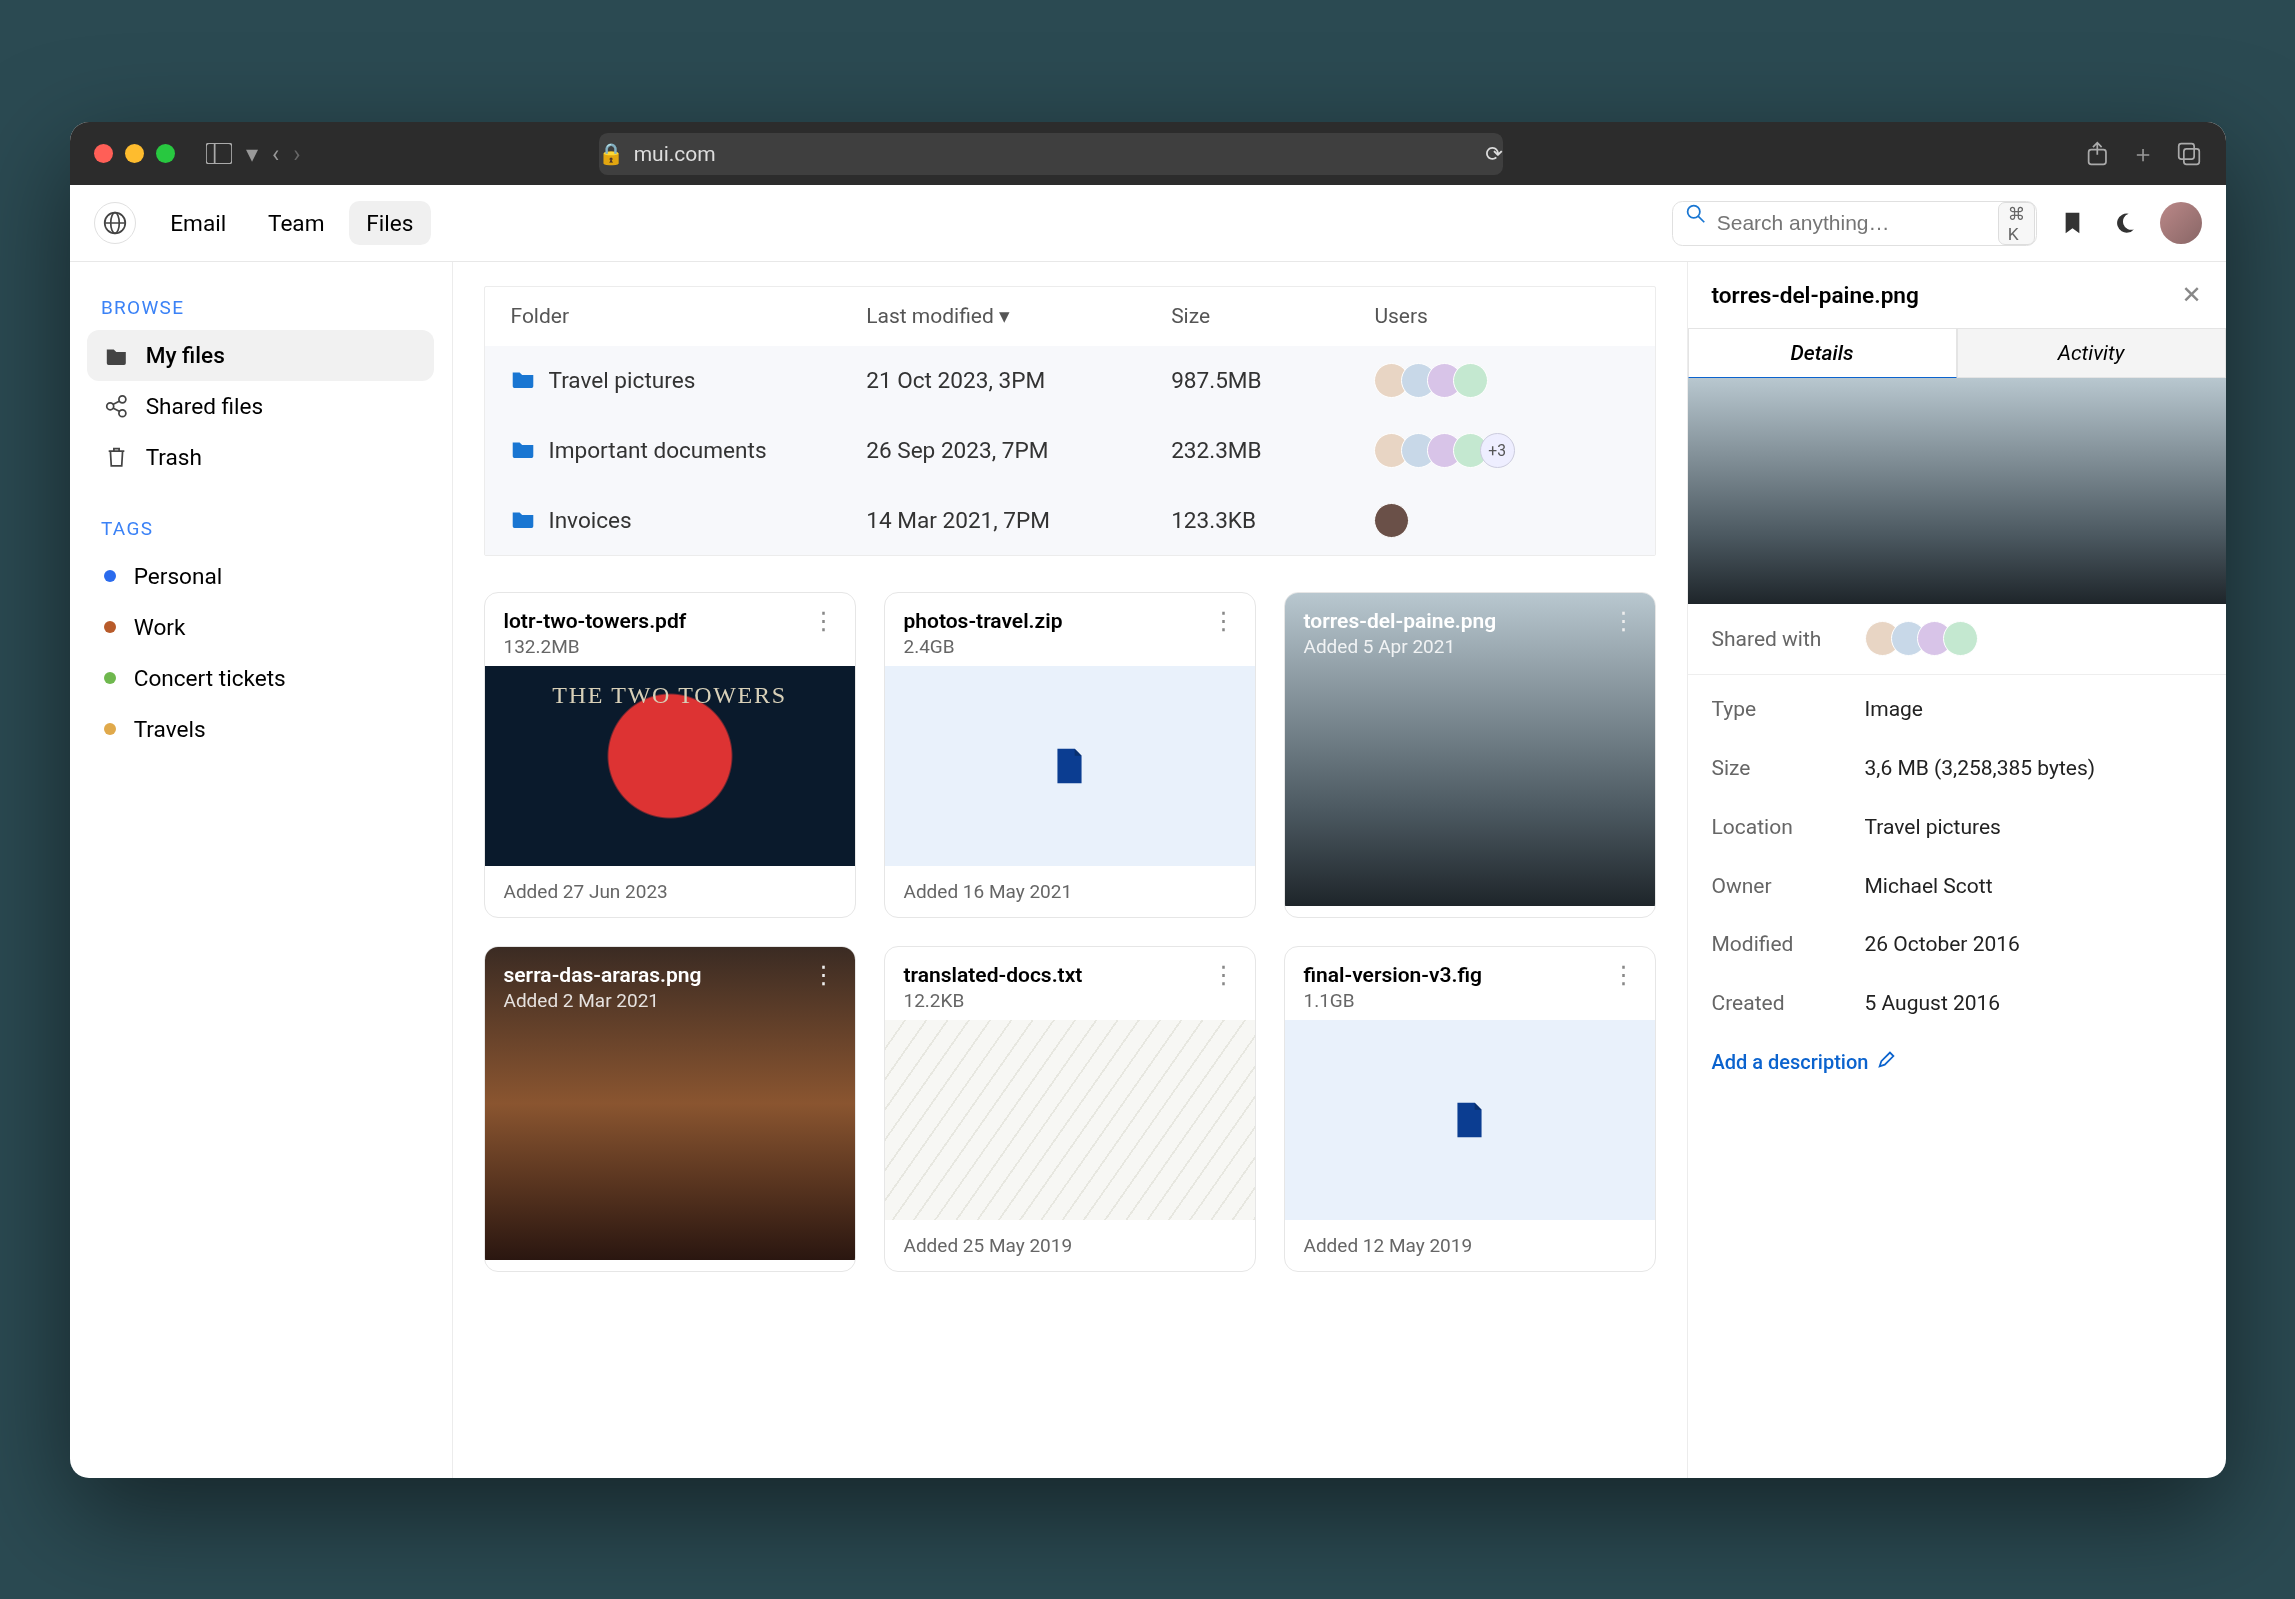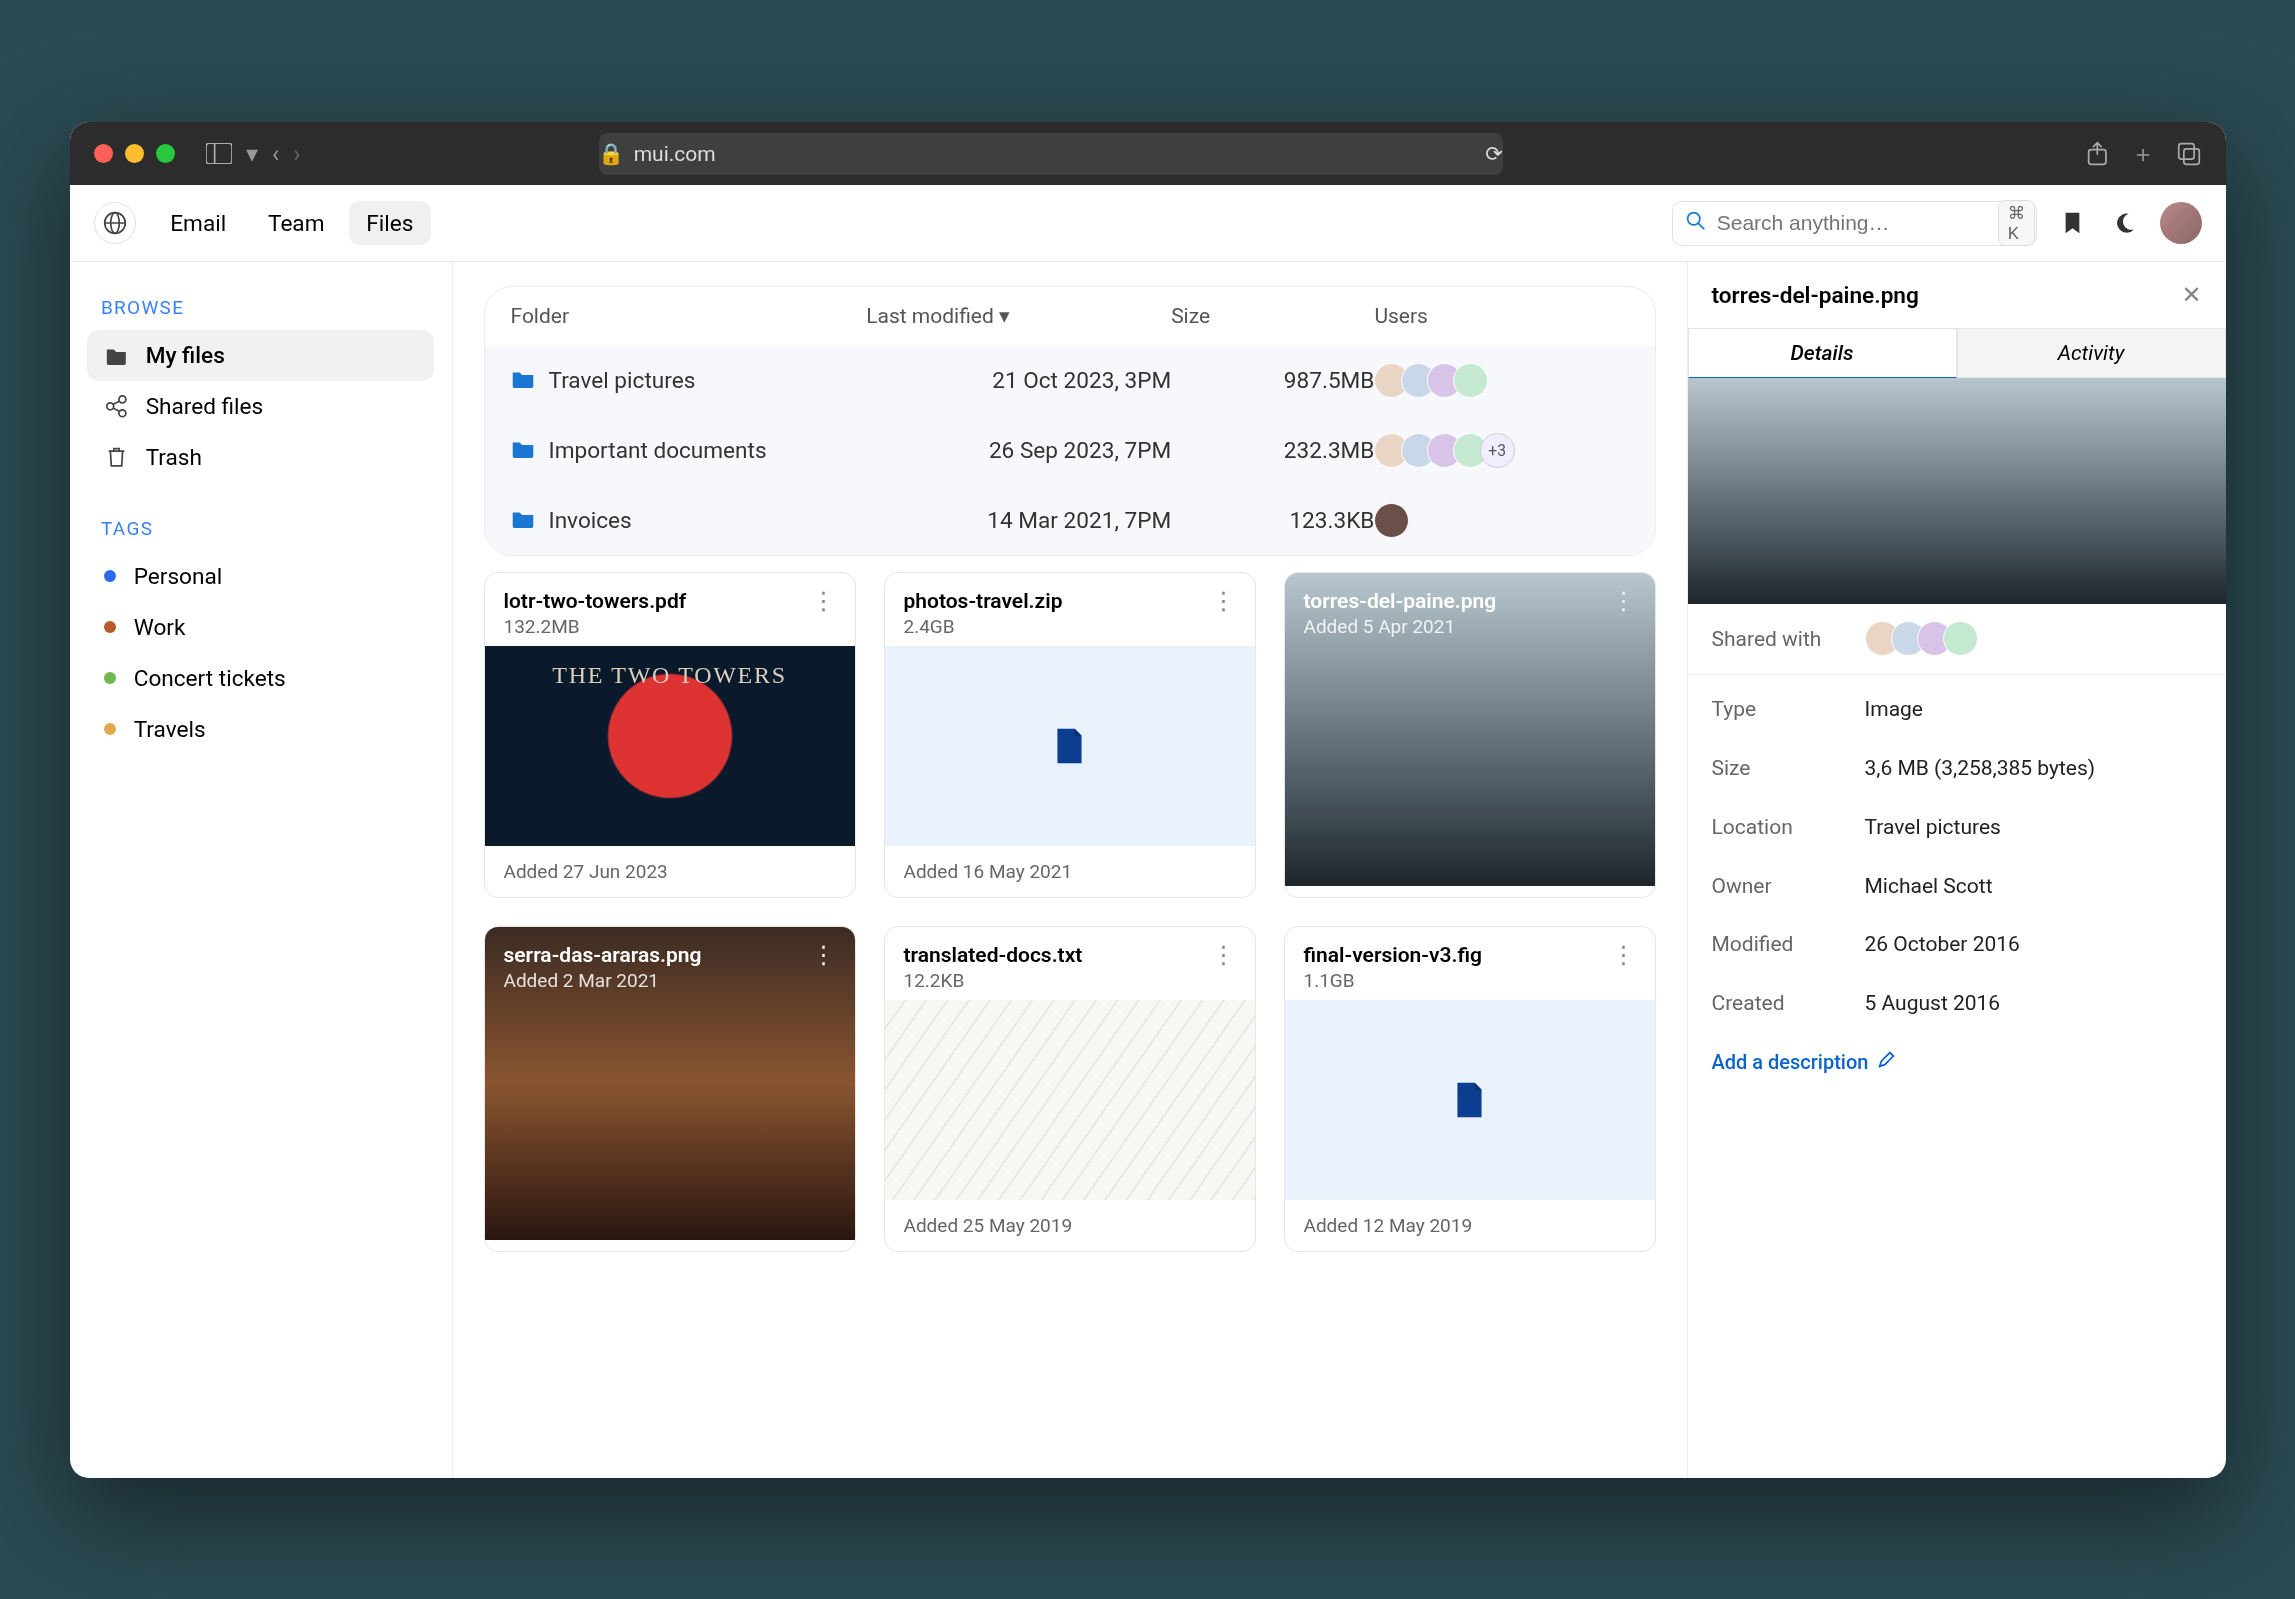--- a/index.html
+++ b/index.html
@@ -72,21 +72,20 @@
   .nav-tab {
     padding: 8.7px 17.4px;
     border-radius: 10.4px;
     font-size: 22.6px;
     cursor: pointer;
   }
   .nav-tab.active { background: #f0f0f0; }
   .searchbox {
     margin-left: auto;
     display: flex;
-    align-items: center;
     width: 365px;
     height: 45px;
     border: 0.9px solid #e0e0e0;
     border-radius: 10.4px;
     padding: 0 12px;
     gap: 10.4px;
     color: #888;
   }
   .searchbox input {
     border: none;
@@ -140,24 +139,23 @@
   .sb-item.active { background: #f1f1f1; font-weight:500; }
   .sb-icon { width: 24px; display:flex;align-items:center;justify-content:center; }
   .tag-dot { width: 12px; height: 12px; border-radius:50%; }
 
   .content {
     padding: 24px 31px;
     overflow: auto;
   }
   .table {
     border: 0.9px solid #ececec;
-    border-radius: 28px;
+    border-radius: 2px;
     overflow:hidden;
-    margin-bottom: 16px;
-    text-align: right;
+    margin-bottom: 36px;
   }
   .thead, .trow {
     display: grid;
     grid-template-columns: 1.4fr 1.2fr 0.8fr 1fr;
     align-items: center;
     padding: 17.4px 26px;
   }
   .thead { font-size: 21px; color: #555; }
   .th { display:flex; align-items:center; gap:5.2px; }
   .trow { background: #f7f8fb; font-size: 22.6px; color:#333; cursor:pointer; }

